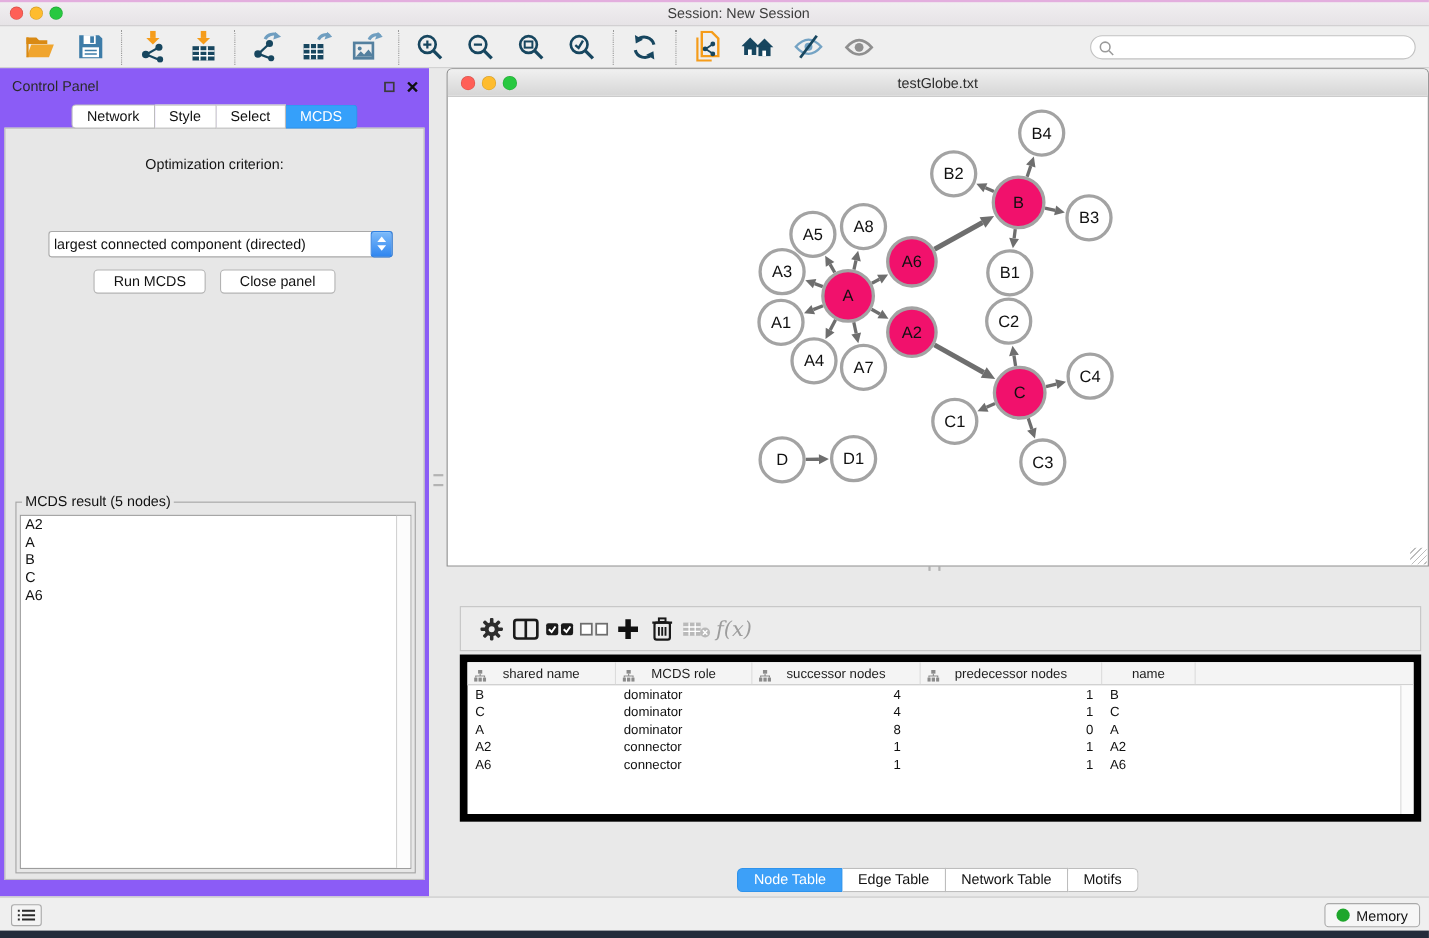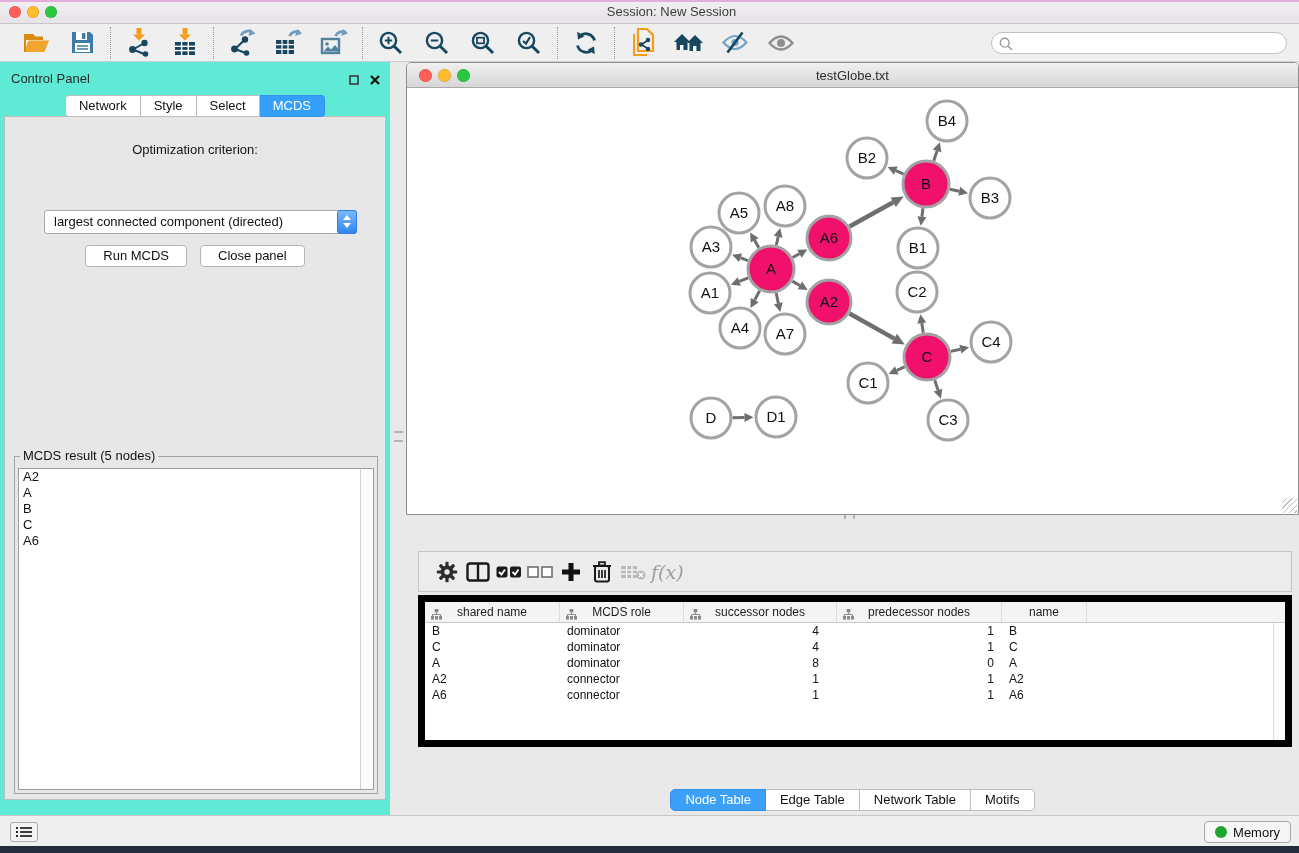--- a/index.html
+++ b/index.html
@@ -21,35 +21,35 @@
   .toolbar { position:absolute; top:24px; left:0; right:0; height:38px; background:#efefef;
     border-bottom:1px solid #cfcfcf; display:flex; align-items:center; padding:0 8px; }
   .tb-group { display:flex; align-items:center; gap:10px; padding:0 10px; }
   .ti { width:36px; height:32px; display:flex; align-items:center; justify-content:center; }
   .tb-sep { width:0; height:32px; border-left:1px dotted #9a9a9a; }
   .search-wrap { margin-left:auto; margin-right:4px; position:relative; }
   .search-input { width:296px; height:22px; border:1px solid #c2c2c2; border-radius:12px; background:#fff;
     padding:0 10px 0 26px; font-size:13px; outline:none; font-family:"Liberation Sans",sans-serif; }
   .search-icon { position:absolute; left:8px; top:5px; }
   
-  .control-panel { position:absolute; top:62px; left:0; width:390px; bottom:38px; background:#5eead4; }
+  .control-panel { position:absolute; top:62px; left:0; width:390px; bottom:38px; background:#8b5cf6; }
   .panel-head { position:absolute; top:0; left:0; right:0; height:32px; }
   .panel-head .ph-title { position:absolute; left:11px; top:9px; font-size:13px; color:#2a2a2a; }
   .ph-btns { position:absolute; right:10px; top:9px; display:flex; gap:11px; align-items:center; }
   .cp-tabs { position:absolute; top:33px; left:0; right:0; display:flex; justify-content:center; z-index:2; }
   .tab { height:22px; line-height:20px; padding:0 13px; background:#fff; border:1px solid #bdbdbd;
     border-left:none; font-size:13px; color:#111; }
   .tab:first-child { border-left:1px solid #bdbdbd; border-radius:4px 0 0 4px; }
   .tab:last-child { border-radius:0 4px 4px 0; }
   .tab.active { background:#35a0fa; border-color:#2f93ec; color:#fff; }
   .cp-body { position:absolute; top:54px; left:4px; right:4px; bottom:15px; background:#e7e7e7; border:1px solid #bdbdbd; }
   .opt-label { margin-top:25px; text-align:center; font-size:13px; color:#141414; }
   .combo { position:absolute; left:39px; width:313px; top:93px; height:24px; background:#fff;
     border:1px solid #a9a9a9; border-radius:3px; }
-  .combo-text { line-height:22px; padding-left:9px; font-size:13px; color:#111; white-space:nowrap; overflow:hidden; }
+  .combo-text { line-height:22px; padding-left:4px; font-size:13px; color:#111; white-space:nowrap; overflow:hidden; }
   .combo-step { position:absolute; right:-1px; top:-1px; width:20px; height:24px; border-radius:3px;
     background:linear-gradient(#7cbafa,#2f86f0); border:1px solid #2d7fe2; }
   .combo-step .up { width:0; height:0; border-left:4px solid transparent; border-right:4px solid transparent;
     border-bottom:5px solid #fff; margin:4px auto 3px; }
   .combo-step .down { width:0; height:0; border-left:4px solid transparent; border-right:4px solid transparent;
     border-top:5px solid #fff; margin:0 auto; }
   .btn-row { position:absolute; top:128px; left:0; right:0; display:flex; justify-content:center; gap:13px; }
   .push-btn { height:22px; line-height:20px; padding:0 17px; background:#fff; border:1px solid #b3b3b3;
     border-radius:4px; font-size:13px; color:#111; }
   .fieldset { position:absolute; left:9px; right:7px; top:339px; bottom:5px; border:1px solid #a3a3a3; }

